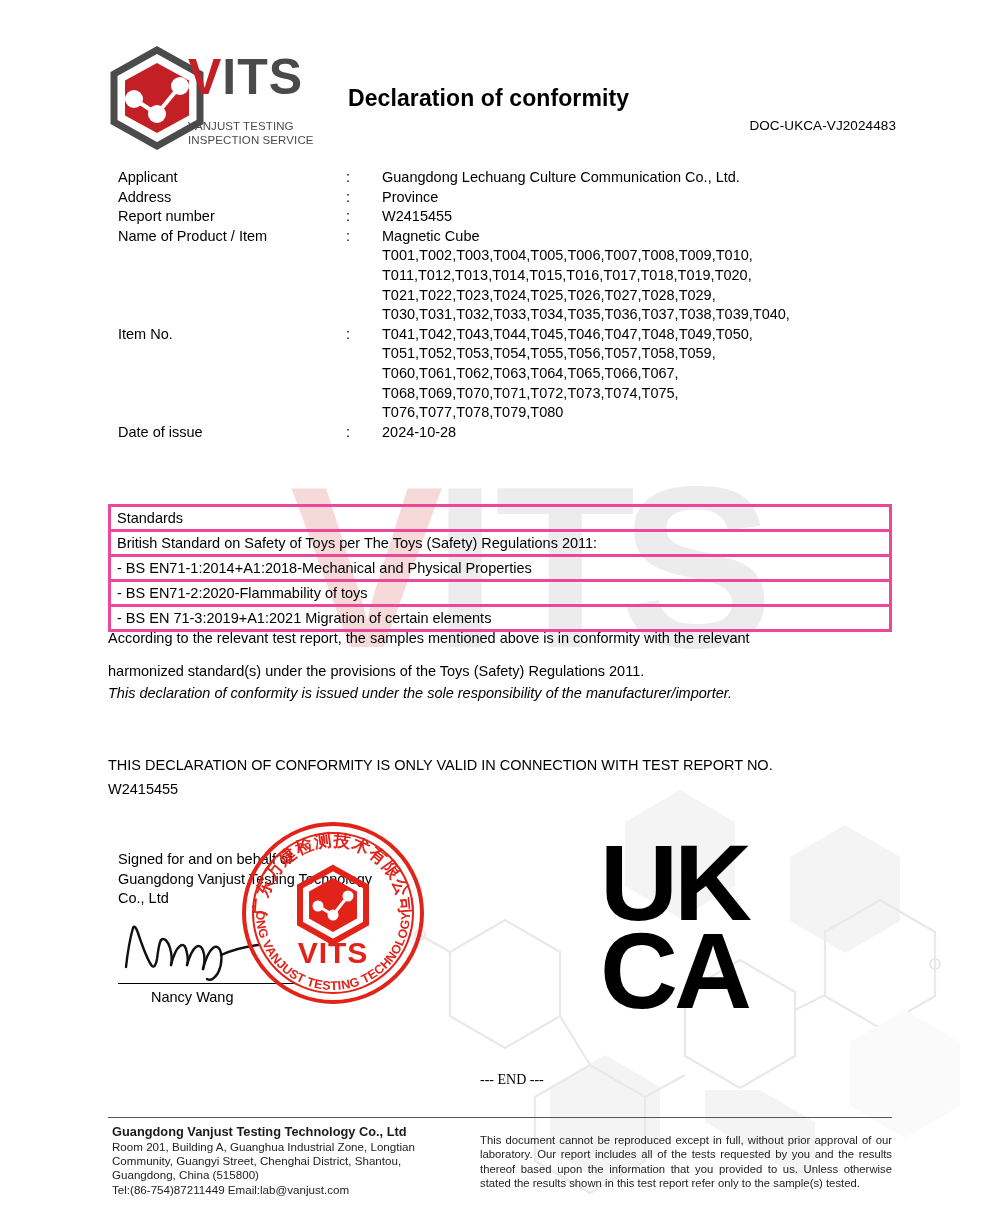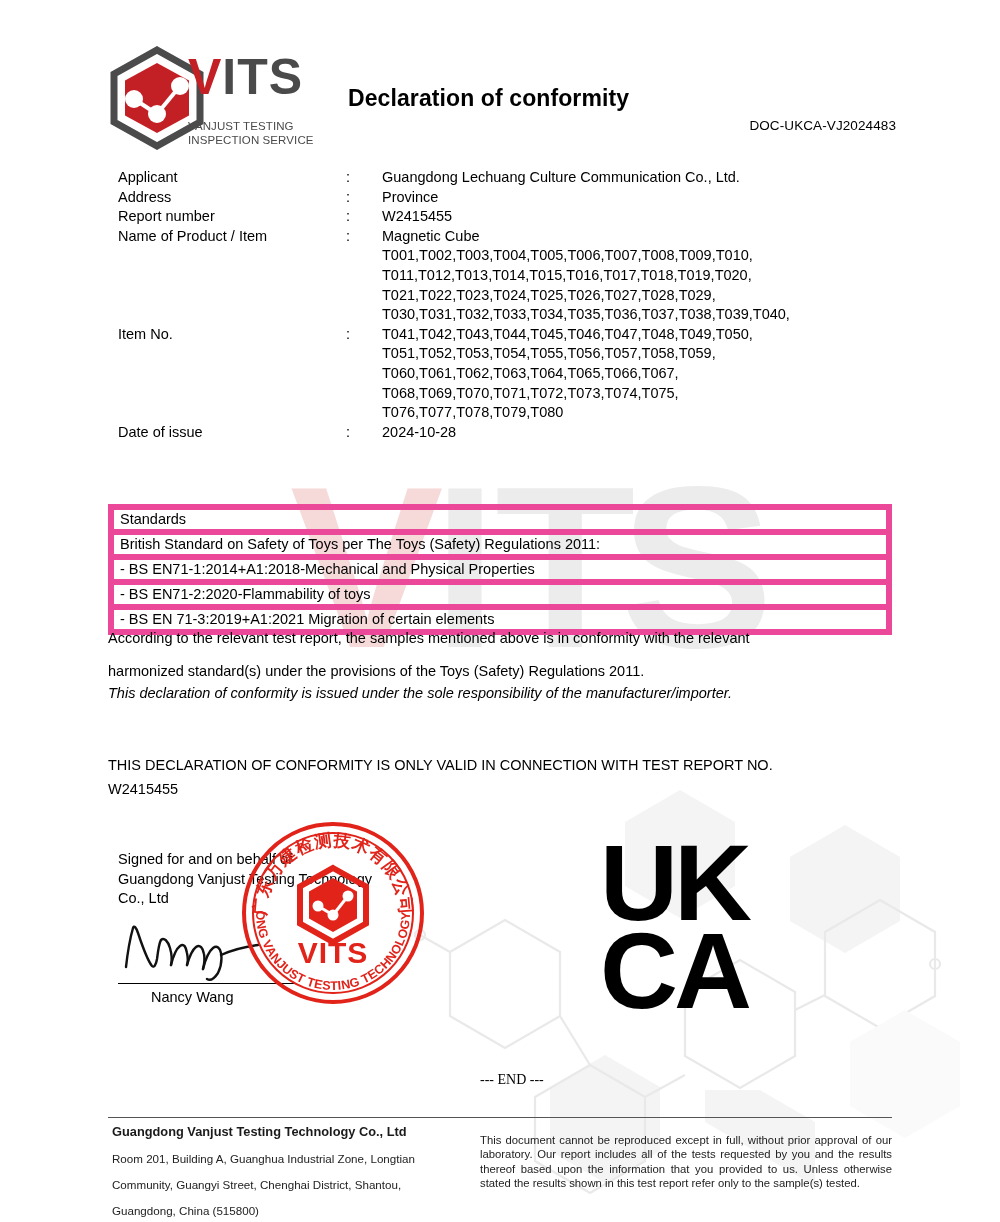--- a/index.html
+++ b/index.html
@@ -125,21 +125,21 @@
   .std-table {
     position: absolute;
     left: 108px;
     top: 504px;
     width: 784px;
     border-collapse: collapse;
     z-index: 3;
     background: transparent;
   }
   .std-table td {
-    border: 6px solid #ec4899;
+    border: 3px solid #ec4899;
     height: 25px;
     padding: 1px 4px 2px 6px;
     font-size: 14.5px;
     vertical-align: middle;
     background: transparent;
   }
 
   
   .para {
     position: absolute;
@@ -228,21 +228,20 @@
   .footer-left .f-title {
     font-size: 12.8px;
     font-weight: bold;
     line-height: 16px;
     color: #1a1a1a;
   }
   .footer-left .f-line {
     font-size: 11.6px;
     line-height: 14.2px;
     color: #222;
-    margin-top: 12px;
   }
   .footer-right {
     position: absolute;
     left: 480px;
     top: 1133px;
     width: 412px;
     font-size: 11.3px;
     line-height: 14.4px;
     color: #222;
     text-align: justify;

